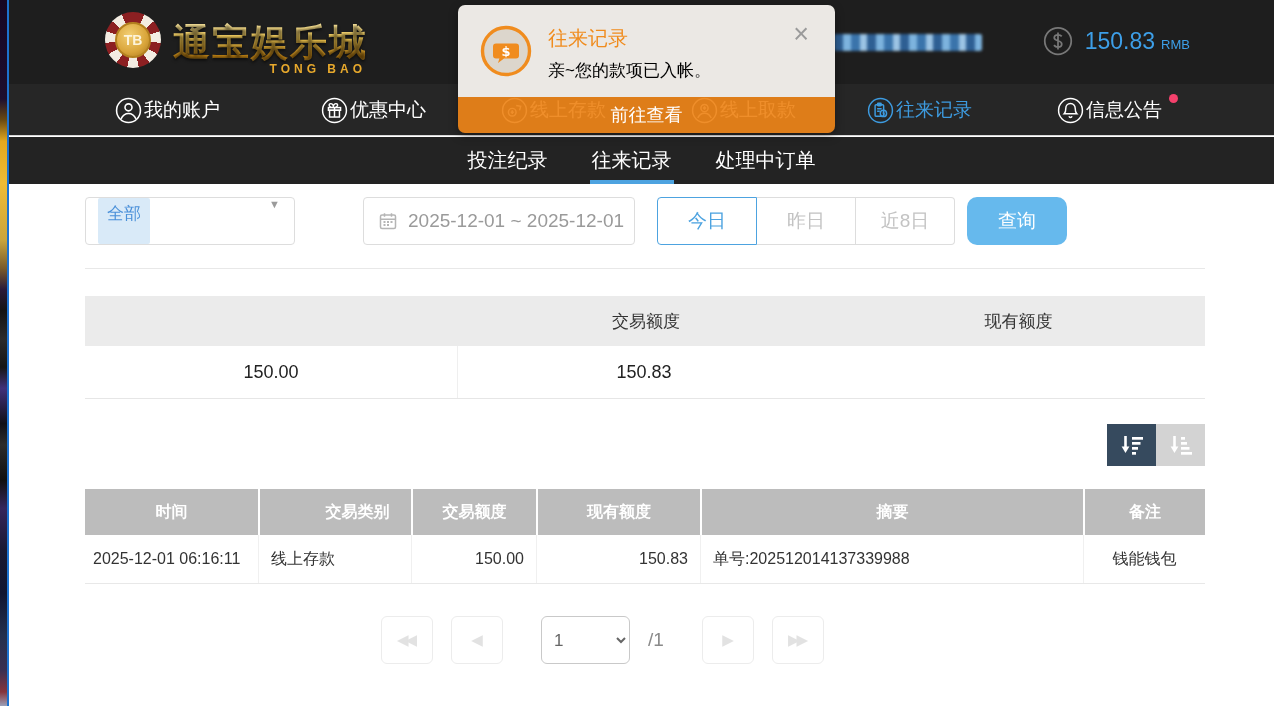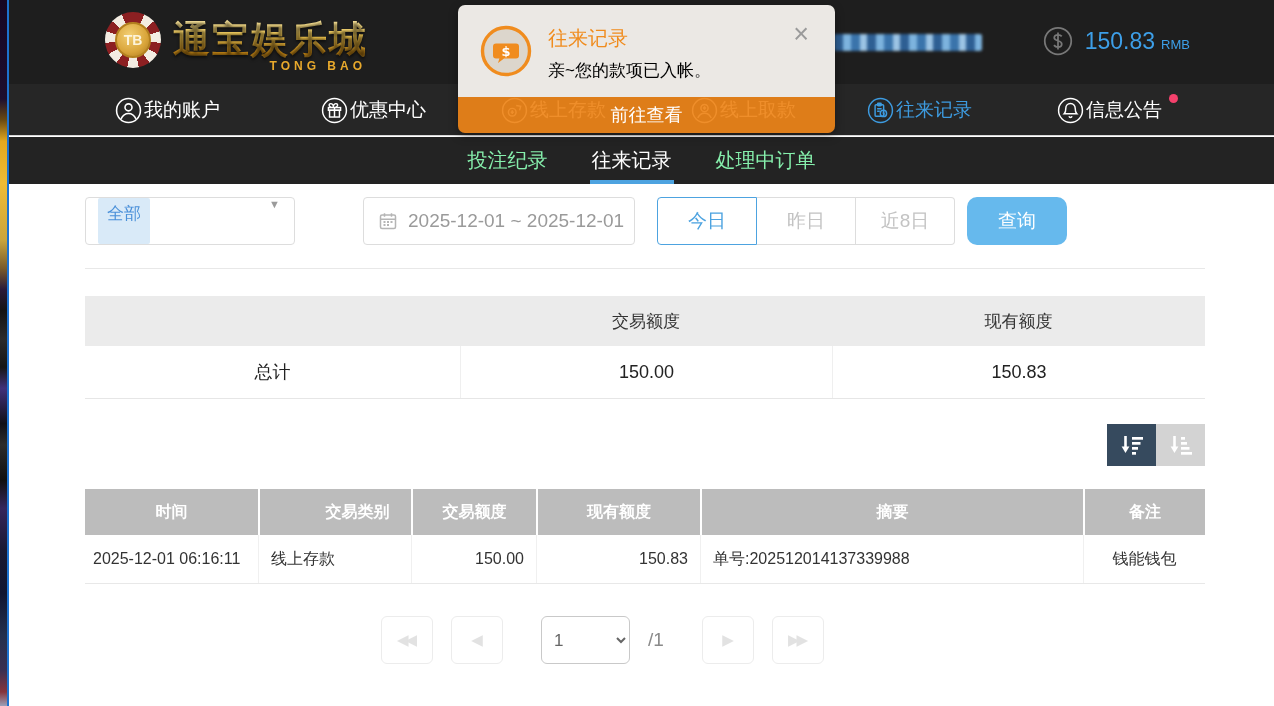--- a/index.html
+++ b/index.html
@@ -7,21 +7,21 @@
     font-family:"Liberation Sans","DejaVu Sans",sans-serif; }
   .page { position:relative; width:1274px; height:706px; background:#fff; }
 
   
   .bg-strip { position:absolute; left:0; top:0; width:9px; height:706px; z-index:1;
     background:linear-gradient(180deg,#160724 0%,#1d0e2e 14%,#6a4a12 17%,#e3a81f 20%,#f0bc35 26%,#caa53c 34%,#7a5c2a 38%,#2a1a3a 41%,#141414 44%,#2b2b2b 48%,#151515 52%,#40307a 55%,#101018 60%,#2c2c2c 63%,#101010 68%,#35265c 72%,#191932 78%,#101530 84%,#23304e 90%,#3a2f52 95%,#86343c 98%,#9aa0b8 100%);
     border-right:2px solid #1d72cf; }
 
   
   .top-header { position:absolute; left:9px; top:0; right:0; height:84px; background:#1e1e1e; z-index:2; }
-  .logo { position:absolute; left:96px; top:12px; display:flex; align-items:center; }
+  .logo { position:absolute; left:96px; top:12px; display:flex; align-items:flex-end; }
   .chip { width:56px; height:56px; border-radius:50%;
     background:repeating-conic-gradient(#8c2022 0 24deg,#f3ece2 24deg 48deg);
     display:flex; align-items:center; justify-content:center; }
   .chip-inner { width:36px; height:36px; border-radius:50%;
     background:radial-gradient(circle at 40% 35%,#f3cf74,#d9a53a 60%,#a8741d);
     border:2px solid #b3801f; color:#fdf4da; font-size:14px; font-weight:bold;
     display:flex; align-items:center; justify-content:center; }
   .logo-text { margin-left:12px; position:relative; }
   .logo-title { font-size:37px; font-weight:bold; letter-spacing:2px;
     background:linear-gradient(180deg,#fdedb0 5%,#f6cd55 40%,#b97c10 78%,#eec257 100%);
@@ -43,21 +43,21 @@
   .nav-item { position:absolute; top:0; height:52px; display:flex; align-items:center; color:#fff;
     font-size:19px; cursor:pointer; }
   .nav-item .lbl { margin-left:2px; }
   .nav-item.is-active { color:#3d9be0; }
   .nav-badge { position:absolute; width:9px; height:9px; border-radius:50%; background:#f4416c;
     right:-16px; top:10px; }
 
   
   .tabrow { position:absolute; left:9px; top:137px; right:0; height:47px; background:#232323;
     display:flex; align-items:center; justify-content:center; gap:44px; z-index:2; }
-  .tab { color:#86efac; font-size:20px; position:relative; height:47px; display:flex;
+  .tab { color:#ffffff; font-size:20px; position:relative; height:47px; display:flex;
     align-items:center; cursor:pointer; }
   .tab.is-active { color:#fff; }
   .tab.is-active::after { content:""; position:absolute; left:-2px; right:-2px; bottom:0;
     height:4px; background:#4da3e0; }
 
   
   .popup { position:absolute; left:458px; top:5px; width:377px; height:128px; z-index:5;
     border-radius:7px; box-shadow:0 3px 10px rgba(0,0,0,.35); }
   .popup-body { position:relative; height:92px; background:#ebe8e4; border-radius:7px 7px 0 0; }
   .popup-icon { position:absolute; left:22px; top:20px; }
@@ -294,21 +294,20 @@
 
     <div class="divider"></div>
 
     <div class="sum-table">
       <div class="sum-head">
         <div class="sc0"></div>
         <div class="sc1">交易额度</div>
         <div class="sc2">现有额度</div>
       </div>
       <div class="sum-row">
-        <div class="sc0">总计</div>
         <div class="sc1">150.00</div>
         <div class="sc2">150.83</div>
       </div>
     </div>
 
     <div class="sorts">
       <div class="sort-btn sort-desc">
         <svg width="27" height="27" viewBox="0 0 27 27">
           <path d="M7.5 4v13" stroke="#fff" stroke-width="2.6"></path>
           <path d="M3.6 14.5 L7.5 21 L11.4 14.5 Z" fill="#fff"></path>

